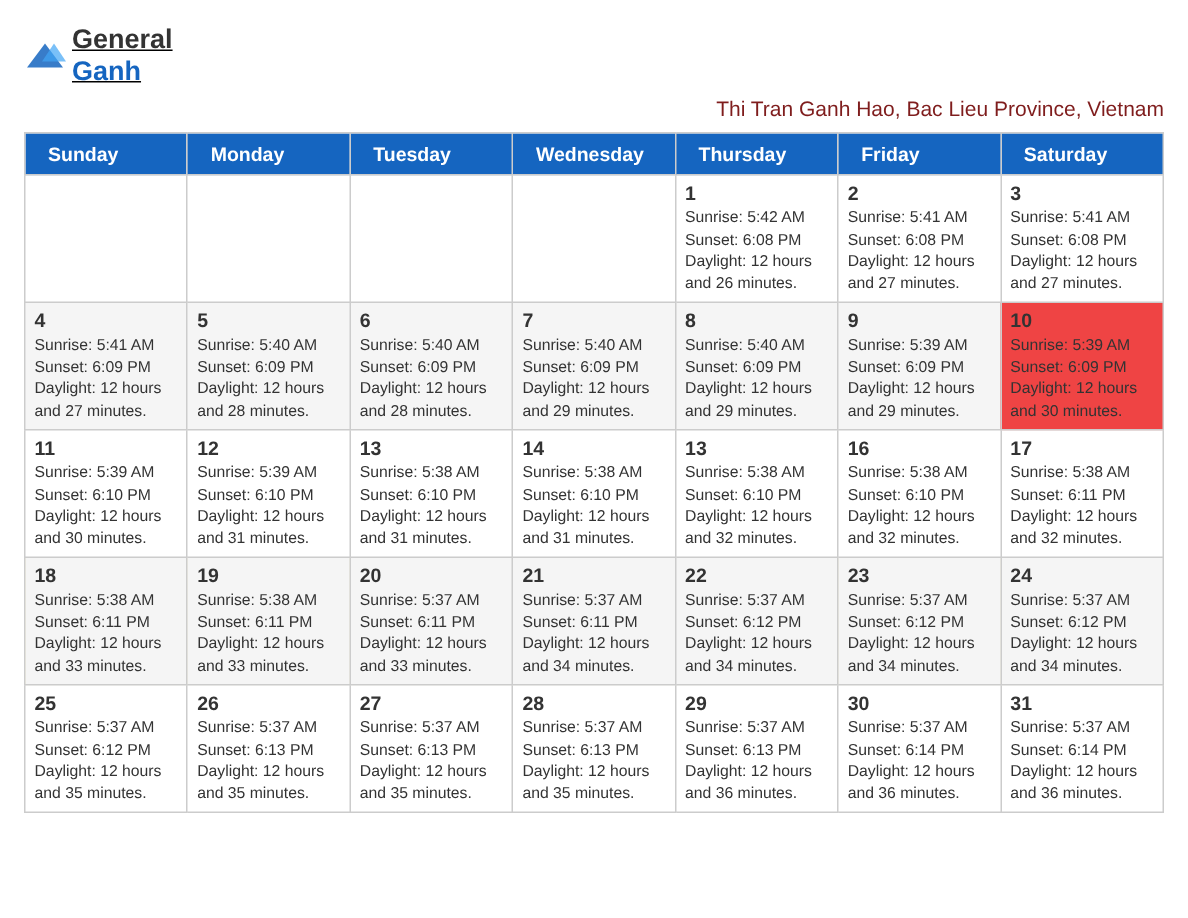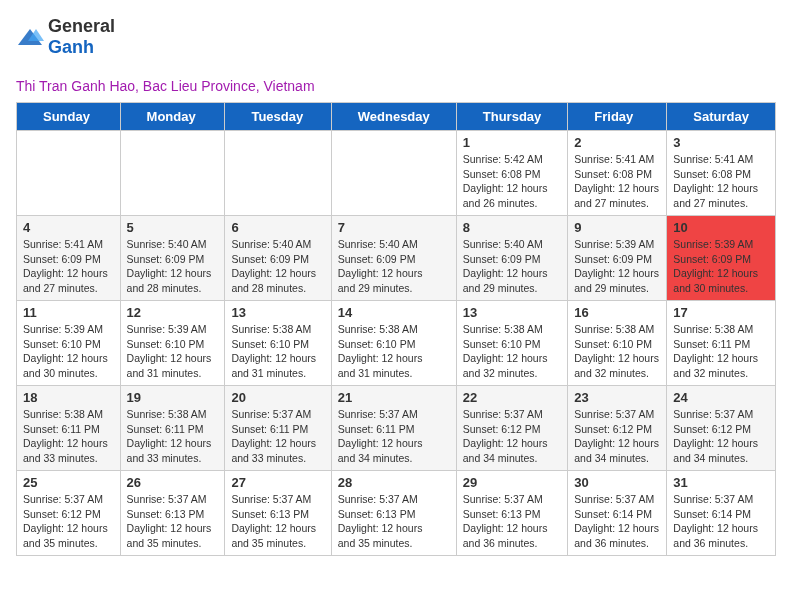--- a/index.html
+++ b/index.html
@@ -7,54 +7,55 @@
       font-family: Arial, sans-serif;
       background: #fff;
       width: 792px;
       min-height: 612px;
       padding: 16px;
     }
     .header-section {
       display: flex;
       align-items: flex-start;
       justify-content: flex-start;
-      margin-bottom: 20px;
+      margin-bottom: 6px;
+      text-decoration: underline;
     }
     .logo {
       display: flex;
       align-items: center;
       gap: 4px;
     }
     .logo-icon {
       width: 28px;
       height: 20px;
     }
     .title-section {
       text-align: right;
     }
     .month-year {
       font-size: 36px;
       font-weight: bold;
       color: #333;
     }
     .location {
       font-size: 14px;
-      color: #a21caf;
-      text-align: left;
+      color: #7f1d1d;
+      text-align: right;
       margin-bottom: 8px;
     }
     .calendar {
       width: 100%;
       border-collapse: collapse;
     }
     .calendar th {
       background-color: #1565c0;
       color: #fff;
       text-align: left;
-      padding: 6px 26px;
+      padding: 6px 15px;
       font-size: 13px;
       border: 1px solid #ccc;
     }
     .calendar td {
       border: 1px solid #ccc;
       vertical-align: top;
       padding: 4px 6px;
       width: calc(100%/7);
       background: #fff;
       min-height: 80px;

